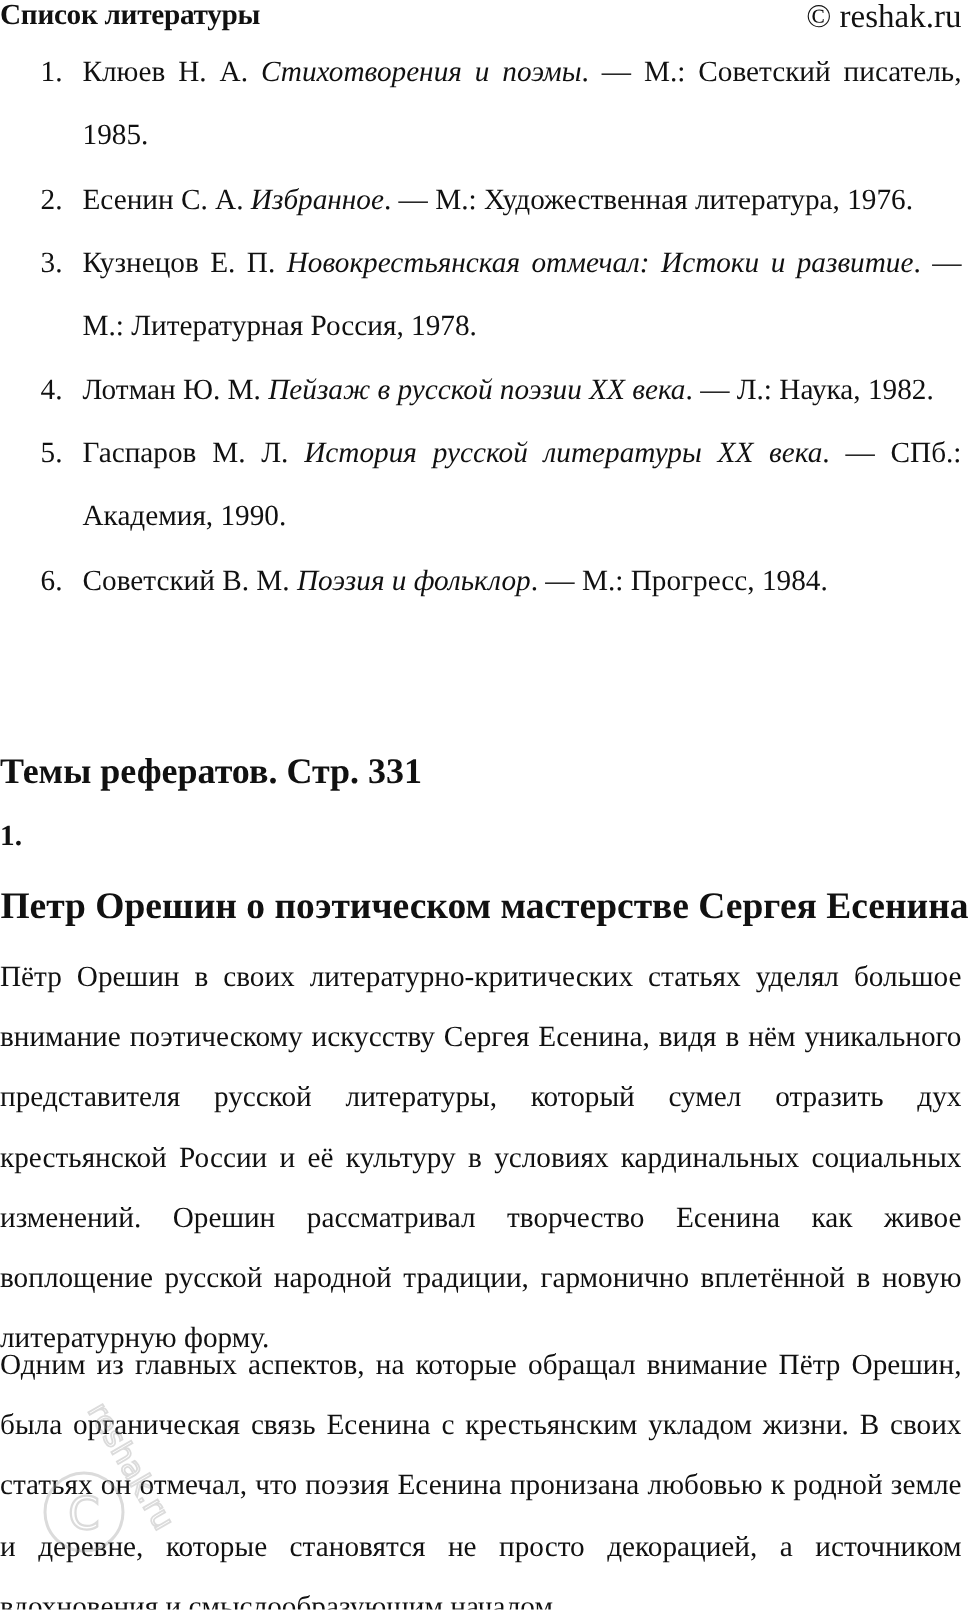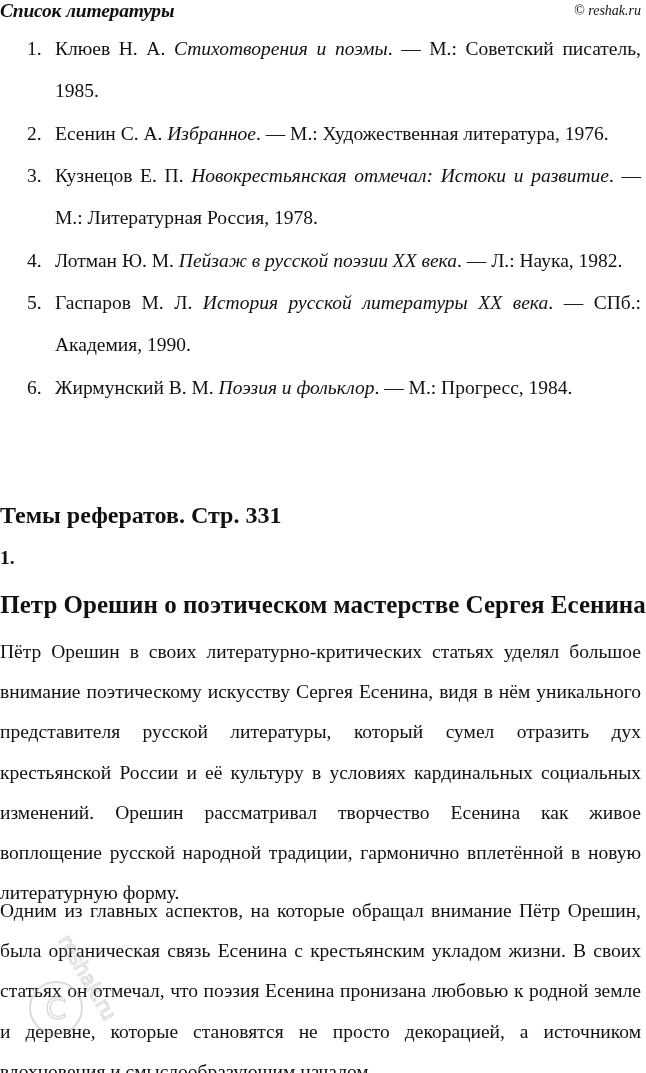--- a/index.html
+++ b/index.html
@@ -3,24 +3,24 @@
 <meta charset="utf-8">
 <style>
   html, body { margin: 0; padding: 0; background: #ffffff; }
   body {
     width: 646px; height: 1073px; overflow: hidden; position: relative;
     font-family: "Liberation Serif", serif; color: #111111;
   }
   .page { position: absolute; left: 0; top: 0; width: 646px; }
   .header-row {
     position: absolute; left: 0; top: 0; width: 641px; height: 26px;
-    display: flex; justify-content: space-between; align-items: flex-start; font-style: italic;
+    display: flex; justify-content: space-between; align-items: flex-start;
   }
   .h-title { font-weight: bold; font-size: 19.5px; line-height: 22px; letter-spacing: -0.2px; }
-  .watermark-top { font-size: 14px; line-height: 22px; }
+  .watermark-top { font-size: 22px; line-height: 22px; }
   .biblist { position: absolute; left: 0; top: 28px; width: 641px; margin: 0; padding: 0; list-style: none; }
   .bib-item { position: relative; padding-left: 55px; font-size: 19.5px; line-height: 42px; text-align: justify; margin-bottom: 0.5px; }
   .bib-item .num { position: absolute; left: 27px; top: 0; }
   .bib-item i { }
   .sec-title { position: absolute; left: 0; top: 502px; font-weight: bold; font-size: 24px; line-height: 26px; }
   .sec-num { position: absolute; left: 0; top: 545px; font-weight: bold; font-size: 19.5px; line-height: 26px; }
   .essay-title { position: absolute; left: 0; top: 591px; width: 646px; text-align: center; font-weight: bold; font-size: 25px; line-height: 28px; }
   .para { position: absolute; left: 0; width: 641px; font-size: 19.5px; line-height: 40.2px; text-align: justify; margin: 0; }
   .p1 { top: 632px; }
   .p2 { top: 891px; }
@@ -49,21 +49,21 @@
     <li class="bib-item">
       <span class="num">3.</span><span>Кузнецов Е. П. </span><i>Новокрестьянская отмечал: Истоки и развитие</i><span>. — М.: Литературная Россия, 1978.</span>
     </li>
     <li class="bib-item">
       <span class="num">4.</span><span>Лотман Ю. М. </span><i>Пейзаж в русской поэзии XX века</i><span>. — Л.: Наука, 1982.</span>
     </li>
     <li class="bib-item">
       <span class="num">5.</span><span>Гаспаров М. Л. </span><i>История русской литературы XX века</i><span>. — СПб.: Академия, 1990.</span>
     </li>
     <li class="bib-item">
-      <span class="num">6.</span><span>Жирмунский В. М. </span><i>Поэзия и фольклор</i><span>. — М.: Прогресс, 1984.</span>
+      <span class="num">6.</span><span>Советский В. М. </span><i>Поэзия и фольклор</i><span>. — М.: Прогресс, 1984.</span>
     </li>
   </ol>
 
   <div class="sec-title">Темы рефератов. Стр. 331</div>
   <div class="sec-num">1.</div>
   <div class="essay-title">Петр Орешин о поэтическом мастерстве Сергея Есенина</div>
 
   <p class="para p1">Пётр Орешин в своих литературно-критических статьях уделял большое внимание поэтическому искусству Сергея Есенина, видя в нём уникального представителя русской литературы, который сумел отразить дух крестьянской России и её культуру в условиях кардинальных социальных изменений. Орешин рассматривал творчество Есенина как живое воплощение русской народной традиции, гармонично вплетённой в новую литературную форму.</p>
   <p class="para p2">Одним из главных аспектов, на которые обращал внимание Пётр Орешин, была органическая связь Есенина с крестьянским укладом жизни. В своих статьях он отмечал, что поэзия Есенина пронизана любовью к родной земле и деревне, которые становятся не просто декорацией, а источником вдохновения и смыслообразующим началом</p>
 

